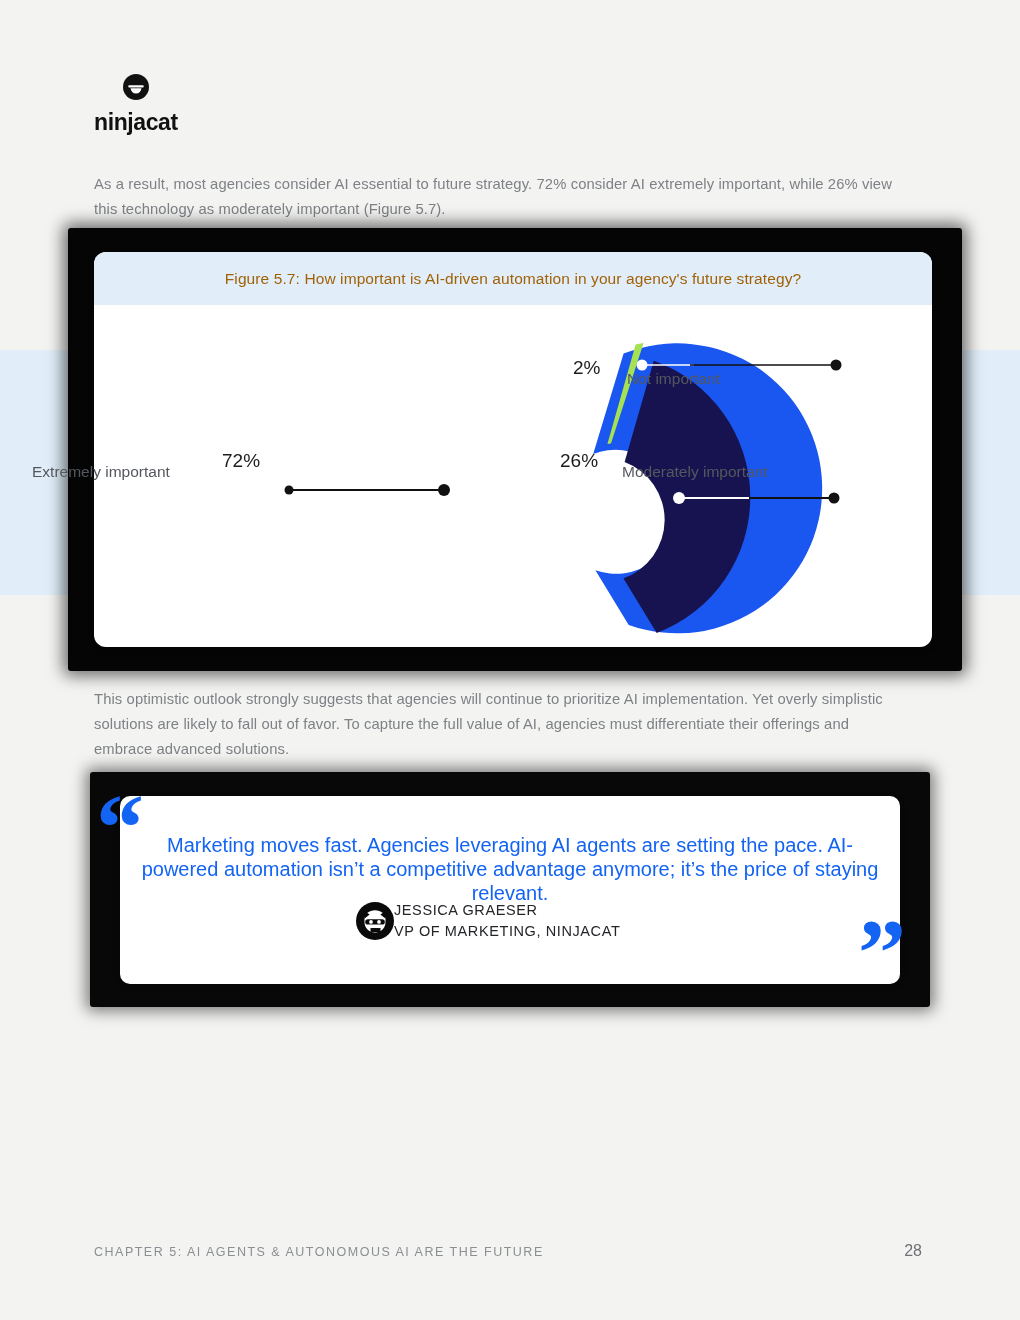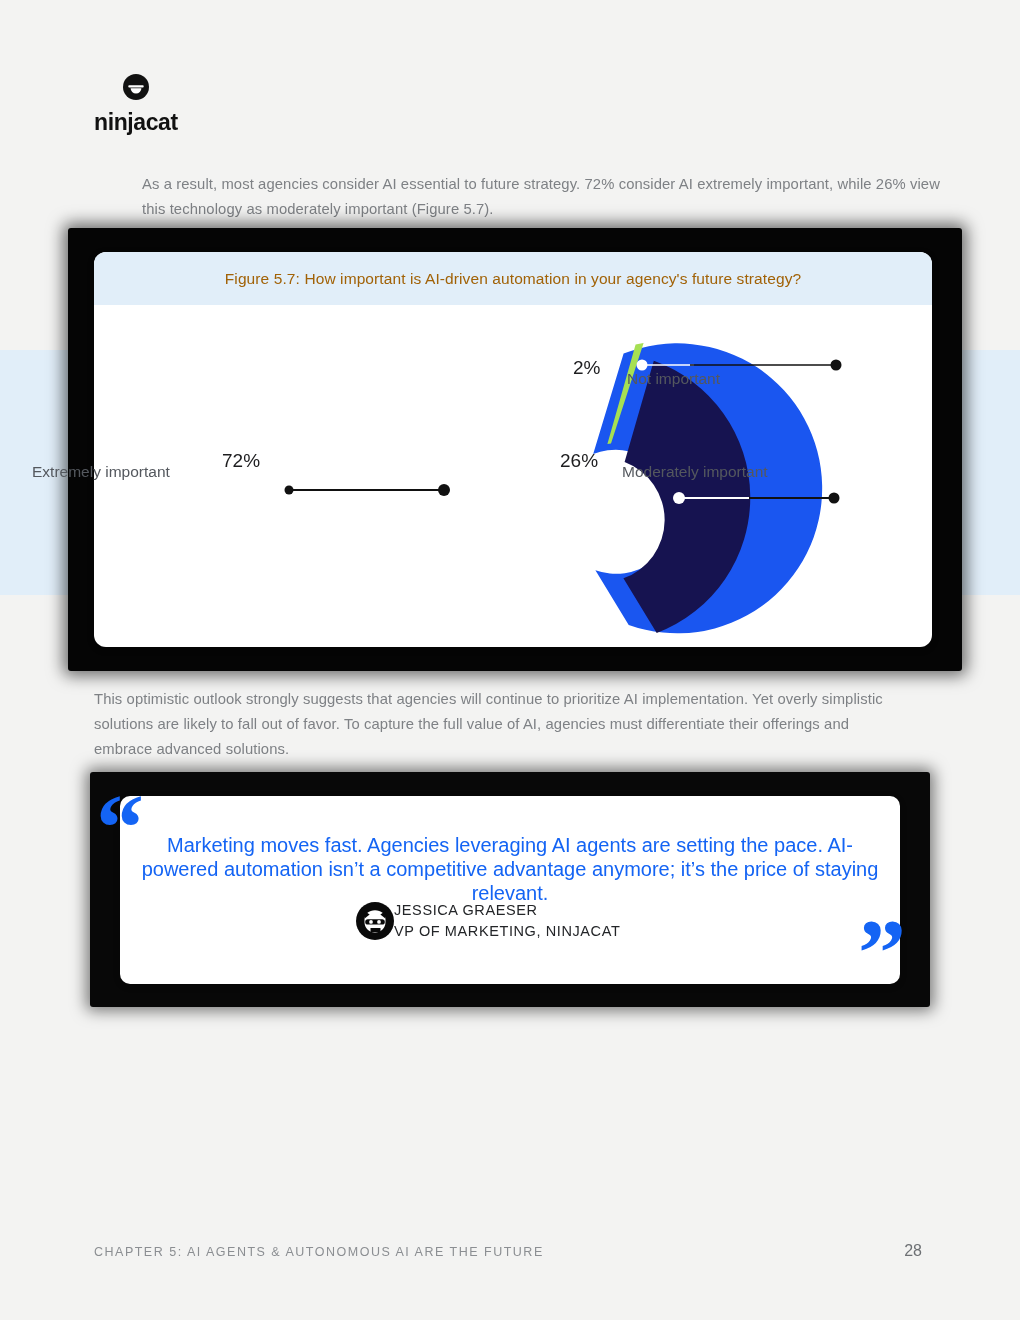--- a/index.html
+++ b/index.html
@@ -23,21 +23,21 @@
   .logo { position:absolute; left:94px; top:74px; display:flex; align-items:center; gap:9px;flex-direction:column; }
   .logo-mark { width:26px; height:26px; flex:0 0 26px; }
   .logo-word { font-size:23px; font-weight:700; color:#111; letter-spacing:-0.4px; }
 
   
   .para {
     position:absolute; left:94px; width:816px;
     font-size:14.8px; line-height:25px; color:#7e8185;
     letter-spacing:.1px;
   }
-  .para-top { top:172px;margin-left:48px; }
+  .para-top { top:172px; }
   .para-mid { top:687px; }
 
   
   .figure-frame {
     position:absolute; left:68px; top:228px; width:894px; height:443px;
     background:#050505; border-radius:3px;
     box-shadow:0 0 16px 5px rgba(0,0,0,.55);
   }
   .figure-card {
     position:absolute; left:26px; top:24px; width:838px; height:395px;

